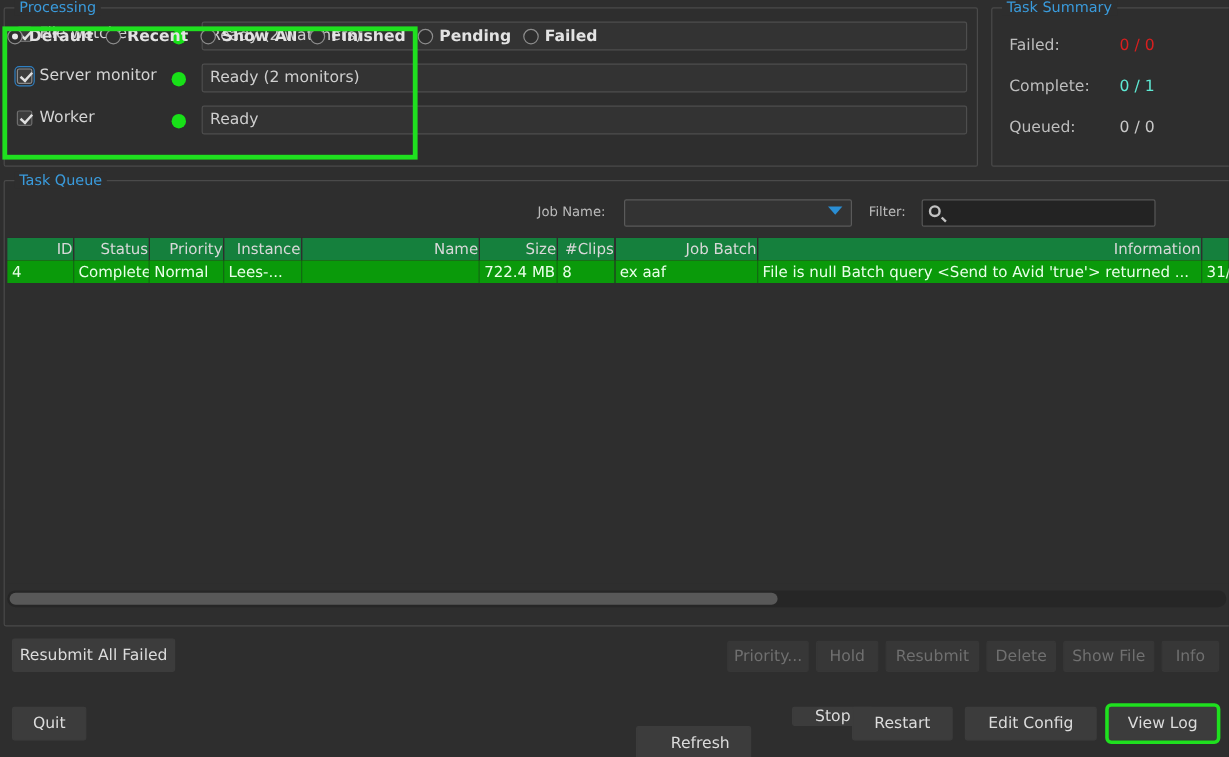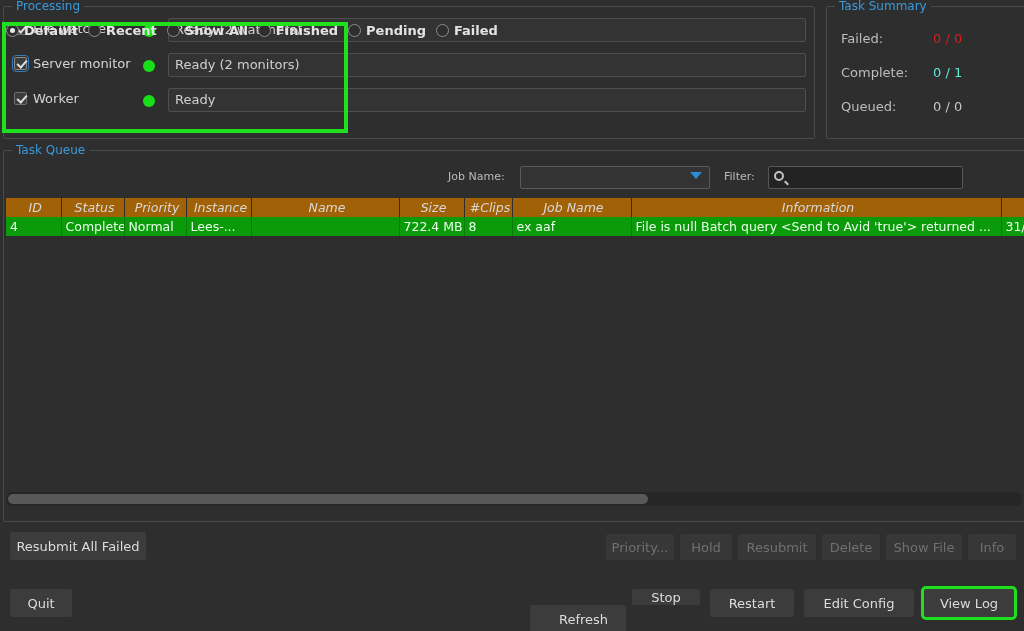--- a/index.html
+++ b/index.html
@@ -171,30 +171,29 @@
     background: #2e2e2e;
     overflow: hidden;
   }
   table.tq {
     border-collapse: collapse;
     table-layout: fixed;
     width: 1110px;
     font-size: 12.5px;
   }
   table.tq th {
-    background: #a16207;
+    background: #15803d;
     color: #d8d8d8;
     font-weight: normal;
-    text-align: center;
+    text-align: right;
     padding: 2px 0 2px 4px;
     height: 18px;
     border-right: 1px solid #2e2e2e;
     white-space: nowrap;
     overflow: hidden;
-    font-style: italic;
   }
   table.tq td {
     padding: 2px 0 2px 4px;
     height: 18px;
     white-space: nowrap;
     overflow: hidden;
     border-right: 1px solid #0c7a0c;
   }
   tr.row-selected td {
     background: #0a9a0a;
@@ -333,21 +332,21 @@
     <table class="tq">
       <thead>
           <tr id="tq-head">
             <th style="width: 55px;">ID</th>
             <th style="width: 63px;">Status</th>
             <th style="width: 62px;">Priority</th>
             <th style="width: 65px;">Instance</th>
             <th style="width: 148px;">Name</th>
             <th style="width: 65px;">Size</th>
             <th style="width: 48px;">#Clips</th>
-            <th style="width: 119px;">Job Name</th>
+            <th style="width: 119px;">Job Batch</th>
             <th style="width: 370px;">Information</th>
             <th style="width: 115px;">Queued</th>
           </tr>
         </thead>
       <tbody id="tq-body">
           <tr class="row-selected">
             <td style="width: 55px;">4</td>
             <td style="width: 63px;">Complete</td>
             <td style="width: 62px;">Normal</td>
             <td style="width: 65px;">Lees-...</td>
@@ -375,21 +374,21 @@
       <div class="btn disabled" style="left: 738px; top: 534px; width: 78px; height: 26px;">Resubmit</div>
       <div class="btn disabled" style="left: 822px; top: 534px; width: 58px; height: 26px;">Delete</div>
       <div class="btn disabled" style="left: 886px; top: 534px; width: 76px; height: 26px;">Show File</div>
       <div class="btn disabled" style="left: 968px; top: 534px; width: 48px; height: 26px;">Info</div>
     </div>
 
   <div class="btn" id="quit-btn" style="left:10px;top:589px;width:62px;height:28px;">Quit</div>
 
   <div id="footer-actions">
       <div class="btn" style="left: 530px; top: 605px; width: 96px; height: 28px; padding-left: 11px;">Refresh</div>
-      <div class="btn" style="left: 632px; top: 589px; width: 68px; height: 16px;">Stop</div>
+      <div class="btn" style="left: 660px; top: 589px; width: 68px; height: 16px;">Stop</div>
       <div class="btn" style="left: 710px; top: 589px; width: 84px; height: 28px;">Restart</div>
       <div class="btn" style="left: 804px; top: 589px; width: 110px; height: 28px;">Edit Config</div>
       <div class="btn hl" style="left: 924px; top: 589px; width: 90px; height: 28px;">View Log</div>
     </div>
 
   <div class="annot" id="annot-processing"></div>
 
 </div>
 
 </body></html>

